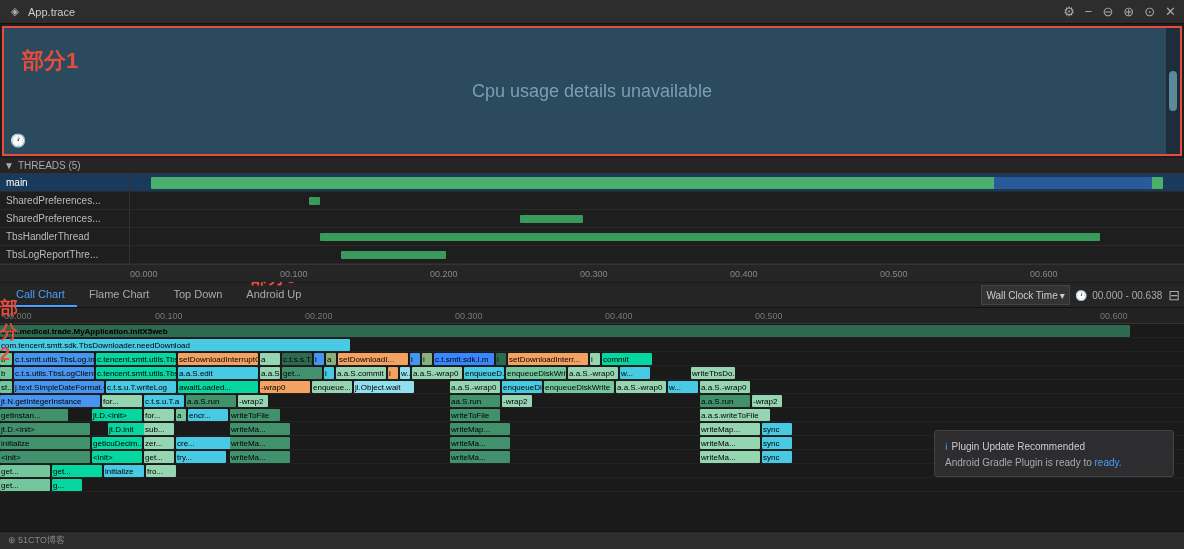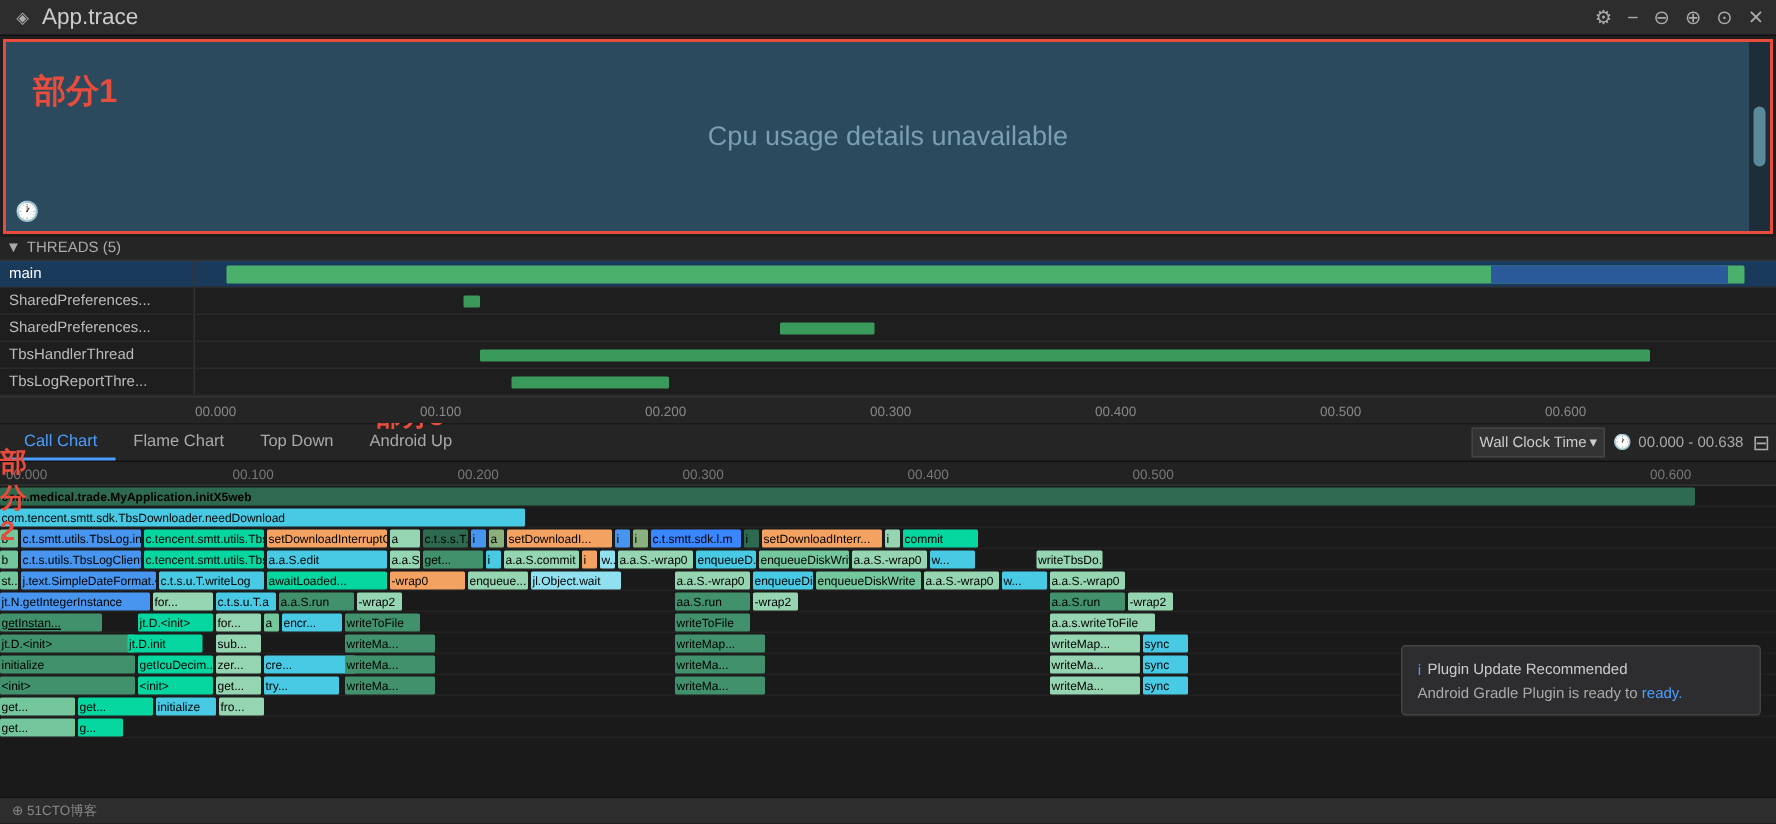--- a/index.html
+++ b/index.html
@@ -32,21 +32,21 @@
     .title-bar-icon {
       width: 14px;
       height: 14px;
       display: flex;
       align-items: center;
       justify-content: center;
       color: #aaa;
     }
     .title-bar-text {
       color: #ccc;
-      font-size: 15px;
+      font-size: 11px;
     }
     .title-bar-actions {
       display: flex;
       align-items: center;
       gap: 10px;
     }
     .title-bar-action {
       color: #aaa;
       font-size: 13px;
       cursor: pointer;
@@ -668,21 +668,21 @@
             </div>
           <div class="block blk-green-med" style="left:700px;width:50px;">
               <span>a.a.S.run</span>
             </div>
           <div class="block blk-lime" style="left:752px;width:30px;">
               <span>-wrap2</span>
             </div>
         </div>
 
         <div class="chart-row" style="position:relative;height:14px;">
-          <div class="block blk-green-med" style="left:0;width:68px;text-decoration:underline;">
+          <div class="block blk-green-med" style="left:0;width:68px;">
               <span>getInstan...</span>
             </div>
           <div class="block blk-cyan" style="left:92px;width:50px;">
               <span>jt.D.&lt;init&gt;</span>
             </div>
           <div class="block blk-lime" style="left:144px;width:30px;">
               <span>for...</span>
             </div>
           <div class="block blk-green-light" style="left:176px;width:10px;">
               <span>a</span>
@@ -698,21 +698,21 @@
             </div>
           <div class="block blk-lime" style="left:700px;width:70px;">
               <span>a.a.s.writeToFile</span>
             </div>
         </div>
 
         <div class="chart-row" style="position:relative;height:14px;">
           <div class="block blk-green-med" style="left:0;width:90px;">
               <span>jt.D.&lt;init&gt;</span>
             </div>
-          <div class="block blk-cyan" style="left:85px;width:50px;">
+          <div class="block blk-cyan" style="left:108px;width:50px;">
               <span>jt.D.init</span>
             </div>
           <div class="block blk-lime" style="left:144px;width:30px;">
               <span>sub...</span>
             </div>
           <div class="block blk-green-med" style="left:230px;width:60px;">
               <span>writeMa...</span>
             </div>
           <div class="block blk-green-med" style="left:450px;width:60px;">
               <span>writeMap...</span>

